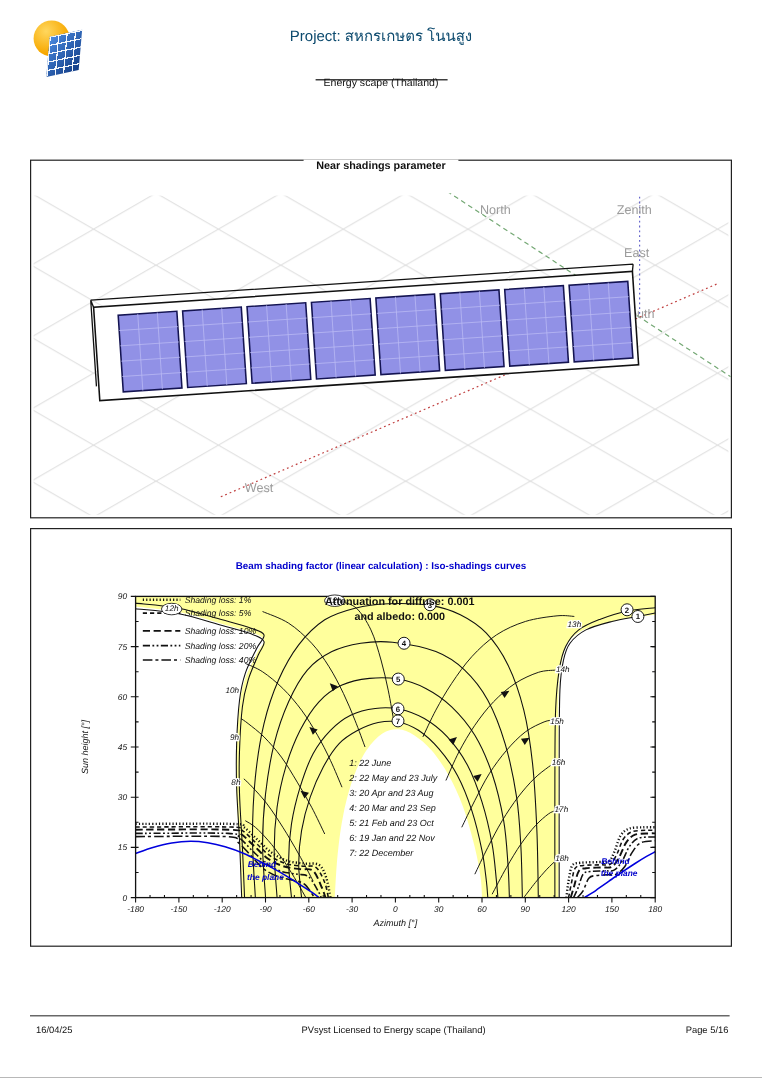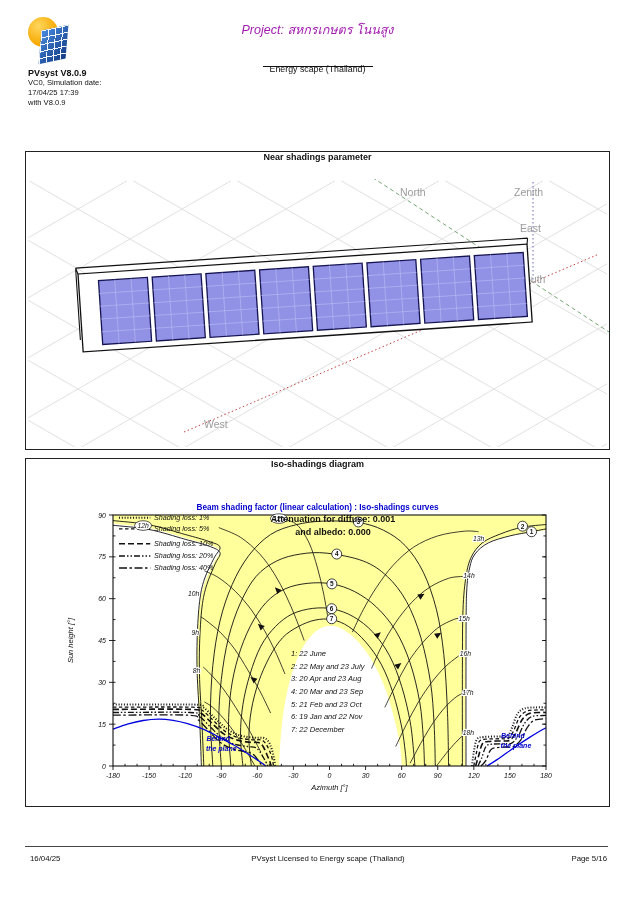--- a/index.html
+++ b/index.html
@@ -1,26 +1,26 @@
 <!DOCTYPE html>
 <html><head>
 <meta charset="utf-8">
 <style>
   html,body{margin:0;padding:0;background:#888;}
   .page{position:relative;width:635px;height:898px;background:#fff;font-family:"Liberation Sans",sans-serif;overflow:hidden;}
   .abs{position:absolute;}
   .ctr{left:0;right:0;text-align:center;}
-  .blue{color:#a21caf;font-style:italic;}
+  .blue{color:#0c4a6e;}
   .proj{top:20px;font-size:12.5px;}
   .variant{top:47px;font-size:9.5px;}
   .hline{height:1px;background:#111;}
   .company{top:64px;font-size:8.8px;color:#111;}
   .verblock{left:28px;top:68px;font-size:9px;font-weight:bold;color:#111;}
   .simline{font-size:7.6px;font-weight:normal;line-height:1.3;}
-  .secbox{border:1.2px solid #222;margin-top:18px;}
+  .secbox{border:1.2px solid #222;}
   .sectitle{position:absolute;top:-6px;left:0;right:0;text-align:center;}
   .sectitle span{background:#fff;padding:0 10px;font-size:9px;font-weight:bold;color:#111;}
   .subtitle{font-size:8.2px;font-weight:bold;color:#111;}
   .bluehead{font-size:8.2px;font-weight:bold;color:#0000cc;}
   .footer{font-size:7.8px;color:#111;}
   
   .logo{left:28px;top:15px;width:46px;height:50px;}
   .logo .sun{position:absolute;left:0;top:2px;width:30px;height:30px;border-radius:50%;
     background:radial-gradient(circle at 35% 30%,#ffd75e,#f7a800 65%,#e38f00);}
   .logo .panel{position:absolute;left:12px;top:13px;width:27px;height:33px;
@@ -48,26 +48,20 @@
 
   <div class="abs logo">
     <div class="sun"></div>
     <div class="panel"></div>
   </div>
 
   <div class="abs ctr proj blue">Project: สหกรเกษตร โนนสูง</div>
   <div class="abs hline" style="left:263px;top:66px;width:110px;"></div>
   <div class="abs ctr company">Energy scape (Thailand)</div>
 
-  <div class="abs verblock">
-    <div>PVsyst V8.0.9</div>
-    <div class="simline">VC0, Simulation date:</div>
-    <div class="simline">17/04/25 17:39</div>
-    <div class="simline">with V8.0.9</div>
-  </div>
 
   <div class="abs secbox" style="left:25px;top:133px;width:583px;height:297px;">
     <div class="sectitle">
       <span>Near shadings parameter</span>
     </div>
 
     <svg id="persp" width="583" height="270" viewBox="0 0 583 270" style="position:absolute;left:0;top:27px;">
       <defs>
         <pattern id="isoGrid" width="104" height="60" patternUnits="userSpaceOnUse">
           <path d="M0,0 L104,60 M0,60 L104,0" stroke="#dcdcdc" stroke-width="0.9" fill="none"></path>
@@ -104,24 +98,21 @@
             <rect x="342.79999999999995" y="8" width="49" height="64" fill="#9191e6" stroke="#141452" stroke-width="1.3"></rect>
             <path d="M359.13333333333327,8 v64 M375.46666666666664,8 v64 M342.79999999999995,20.8 h49 M342.79999999999995,33.6 h49 M342.79999999999995,46.4 h49 M342.79999999999995,59.2 h49 " stroke="#bcbcf4" stroke-width="0.6" fill="none"></path>
             <rect x="396.59999999999997" y="8" width="49" height="64" fill="#9191e6" stroke="#141452" stroke-width="1.3"></rect>
             <path d="M412.9333333333333,8 v64 M429.26666666666665,8 v64 M396.59999999999997,20.8 h49 M396.59999999999997,33.6 h49 M396.59999999999997,46.4 h49 M396.59999999999997,59.2 h49 " stroke="#bcbcf4" stroke-width="0.6" fill="none"></path>
           </g>
       </g>
     </svg>
   </div>
 
   <div class="abs secbox" style="left:25px;top:440px;width:583px;height:347px;">
-    <div class="sectitle">
-      <span>Iso-shadings diagram</span>
-    </div>
-    <div class="abs ctr bluehead" style="top:44px;">Beam shading factor (linear calculation) : Iso-shadings curves</div>
+    <div class="abs ctr bluehead" style="top:26px;">Beam shading factor (linear calculation) : Iso-shadings curves</div>
 
     <svg id="iso" width="583" height="330" viewBox="0 0 583 330" style="position:absolute;left:0;top:17px;">
         <rect x="87" y="39" width="433" height="251" fill="#ffff9c"></rect>
         <path d="M87,47.4C93.01666666666667,48.18333333333333,111.06666666666666,49.68333333333334,123.1,52.1C135.13333333333333,54.516666666666666,149.18333333333334,59.11666666666667,159.2,61.9C169.21666666666664,64.68333333333334,177.39999999999998,66.56666666666666,183.2,68.8C189,71.03333333333333,193.2,72.36666666666666,194,75.3C194.8,78.23333333333333,190.6,81.06666666666668,188,86.4C185.4,91.73333333333333,180.8,100.1,178.4,107.3C176,114.5,174.8,119.6,173.6,129.6C172.39999999999998,139.6,171.6,154.98333333333335,171.2,167.3C170.79999999999998,179.61666666666667,170.79999999999998,190.01666666666668,171.2,203.5C171.6,216.98333333333332,172.79999999999998,233.78333333333333,173.6,248.2C174.4,262.6166666666667,175.6,283.0333333333333,176,290L87,290Z" fill="#ffffff"></path>
         <path d="M253,290C253.4,283.95,254.20000000000002,265.31666666666666,255.4,253.7C256.6,242.08333333333331,258,230.98333333333335,260.2,220.3C262.4,209.61666666666667,265.40000000000003,198.43333333333334,268.6,189.6C271.8,180.76666666666665,275.3833333333333,173.35000000000002,279.4,167.3C283.41666666666663,161.25,288.2833333333333,156.23333333333335,292.7,153.3C297.1166666666667,150.36666666666667,301.5,149.46666666666667,305.9,149.7C310.29999999999995,149.9333333333333,314.48333333333335,151.76666666666665,319.1,154.7C323.7166666666667,157.63333333333333,328.78333333333336,161.71666666666667,333.6,167.3C338.4166666666667,172.88333333333335,343.6,180.29999999999998,348,188.2C352.4,196.1,356.3833333333333,204.7,360,214.7C363.6166666666667,224.7,367.2833333333333,238.4333333333333,369.7,248.2C372.1166666666667,257.96666666666664,373.5,266.33333333333337,374.5,273.3C375.5,280.26666666666665,375.5,287.2166666666667,375.7,290Z" fill="#ffffff"></path>
         <path d="M439.4,290C439.4,271.4,439.4,207.21666666666667,439.4,178.4C439.4,149.58333333333334,438.9,131.5,439.4,117.1C439.9,102.69999999999999,441,98.73333333333333,442.4,92C443.79999999999995,85.26666666666667,444.8833333333333,80.88333333333334,447.8,76.7C450.7166666666667,72.51666666666667,454.8833333333333,69.46666666666667,459.9,66.9C464.91666666666663,64.33333333333334,471.4833333333333,62.93333333333333,477.9,61.3C484.31666666666666,59.666666666666664,491.3833333333333,58.266666666666666,498.4,57.1C505.41666666666663,55.93333333333334,516.4,54.766666666666666,520,54.3L520,290Z" fill="#ffffff"></path>
         <g stroke="#111" stroke-width="0.9" fill="none">
           <path d="M87,44.6C93.01666666666667,45.3,111.06666666666666,46.483333333333334,123.1,48.8C135.13333333333333,51.11666666666666,149.18333333333334,55.71666666666667,159.2,58.5C169.21666666666664,61.28333333333333,177.39999999999998,63.4,183.2,65.5C189,67.6,193.2,68.31666666666666,194,71.1C194.8,73.88333333333333,190.6,76.86666666666667,188,82.2C185.4,87.53333333333333,180.8,95.88333333333333,178.4,103.1C176,110.31666666666666,174.8,115.73333333333333,173.6,125.5C172.39999999999998,135.26666666666665,171.6,149.61666666666665,171.2,161.7C170.79999999999998,173.78333333333333,170.79999999999998,184.51666666666665,171.2,198C171.6,211.48333333333335,172.89999999999998,227.26666666666665,173.6,242.6C174.3,257.93333333333334,175.1,282.1,175.4,290"></path>
           <path d="M87,49.3C93.01666666666667,50,111.06666666666666,51.166666666666664,123.1,53.5C135.13333333333333,55.833333333333336,149.18333333333334,60.516666666666666,159.2,63.3C169.21666666666664,66.08333333333333,177.39999999999998,67.96666666666667,183.2,70.2C189,72.43333333333334,193,73.76666666666667,194,76.7C195,79.63333333333334,191.39999999999998,82.46666666666667,189.2,87.8C187,93.13333333333333,183,101.5,180.8,108.7C178.60000000000002,115.9,177.2,121.23333333333333,176,131C174.8,140.76666666666668,174,155.21666666666667,173.6,167.3C173.2,179.38333333333335,173.2,190.01666666666668,173.6,203.5C174,216.98333333333332,175.3,233.78333333333333,176,248.2C176.7,262.6166666666667,177.5,283.0333333333333,177.8,290"></path>
           <path d="M520,52.9C517.6,53.36666666666667,511.6166666666667,54.53333333333334,505.6,55.7C499.58333333333337,56.86666666666667,491.1166666666667,58.03333333333333,483.9,59.9C476.6833333333333,61.766666666666666,468.1166666666667,63.88333333333334,462.3,66.9C456.48333333333335,69.91666666666667,452.1166666666667,73.81666666666666,449,78C445.8833333333333,82.18333333333334,445,85.48333333333333,443.6,92C442.20000000000005,98.51666666666667,441.20000000000005,102.69999999999999,440.6,117.1C440,131.5,440.1,149.58333333333334,440,178.4C439.9,207.21666666666667,440,271.4,440,290"></path>

